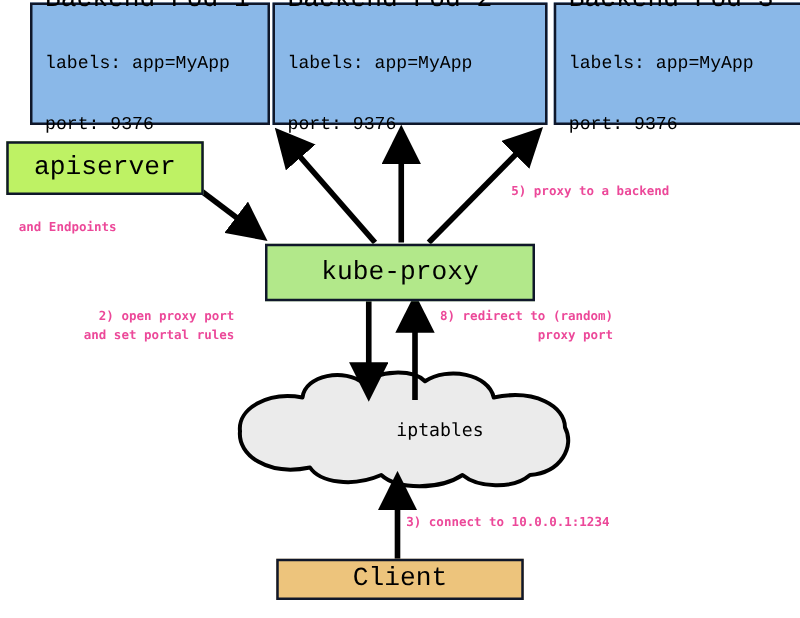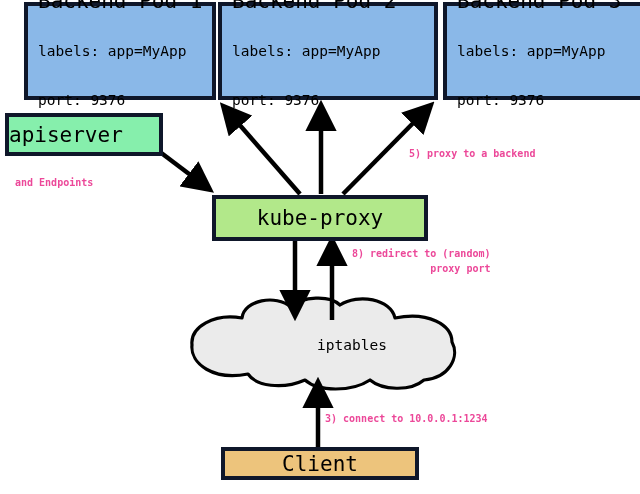--- a/index.html
+++ b/index.html
@@ -18,45 +18,47 @@
   .svg-layer {
     position: absolute;
     left: 0;
     top: 0;
     width: 640px;
     height: 494px;
   }
   .node-box {
     position: absolute;
     box-sizing: border-box;
-    border: 4px solid #0f172a;
+    border: 2px solid #0f172a;
     display: flex;
     flex-direction: column;
     justify-content: center;
+    font-family: Liberation Mono, monospace;
   }
   .pod-box {
     padding: 3px 0 5px 10px;
     background: #8ab8e8;
   }
   .pod-title {
     font-size: 21px;
     color: #000;
     line-height: 1.15;
     letter-spacing: 0px;
     white-space: nowrap;
   }
   .pod-line {
     font-size: 14.5px;
     color: #000;
     line-height: 1.45;
     white-space: nowrap;
     margin-top: 28px;
   }
   .apiserver-box {
-    background: #86efac;
+    background: #bef264;
+    align-items: center;
   }
   .apiserver-label {
     font-size: 21px;
     color: #000;
     white-space: nowrap;
   }
   .kubeproxy-box {
     background: #b2e88a;
     align-items: center;
     text-align: center;
@@ -162,20 +164,24 @@
   <div class="cloud-label" style="left:192px; top:337px; width:268px;">iptables</div>
 
   <div class="node-box client-box" style="left:221px; top:447px; width:198px; height:33px;">
     <div class="client-label">Client</div>
   </div>
 
   <div class="step-label" style="left:15px; top:175px;">
     <div>and Endpoints</div>
   </div>
 
+  <div class="step-label" style="left:67px; top:246px;">
+    <div>2) open proxy port</div>
+    <div>and set portal rules</div>
+  </div>
 
   <div class="step-label" style="left:325px; top:411px;">
     <div>3) connect to 10.0.0.1:1234</div>
   </div>
 
   <div class="step-label" style="left:352px; top:246px;">
     <div>8) redirect to (random)</div>
     <div>proxy port</div>
   </div>
 

